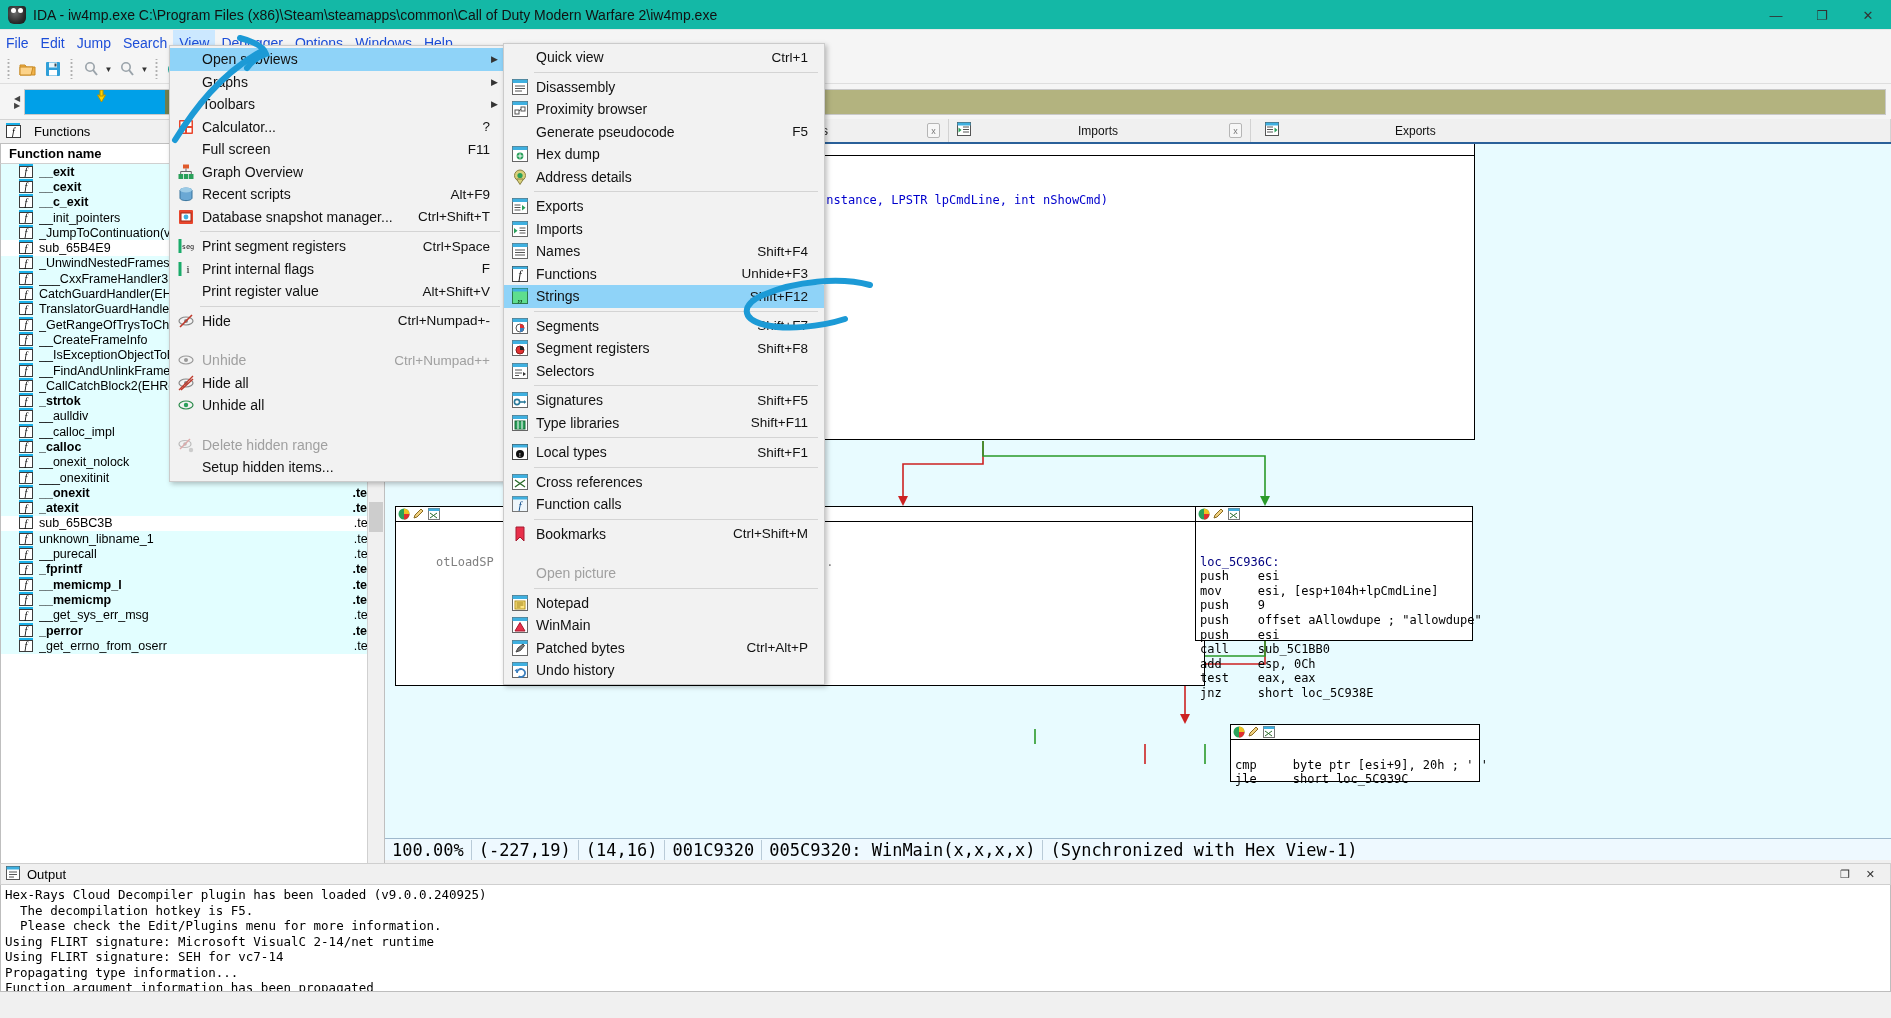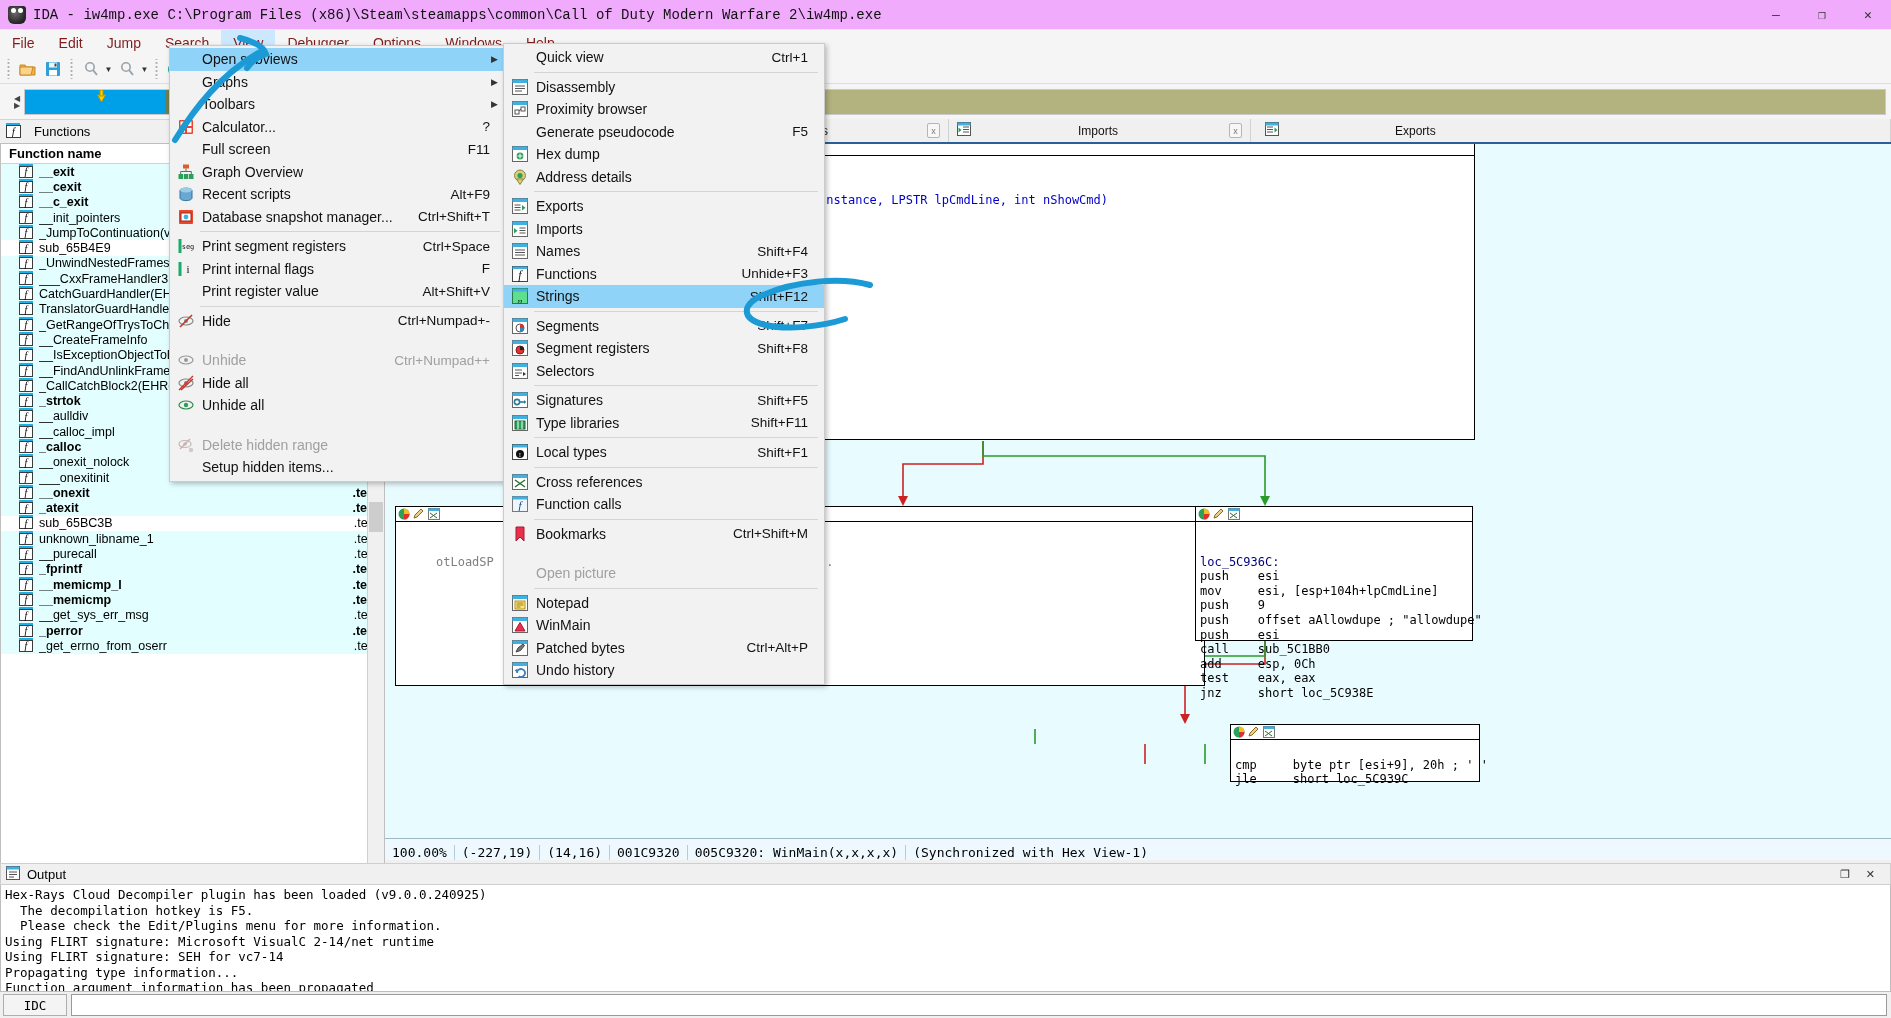--- a/index.html
+++ b/index.html
@@ -9,22 +9,22 @@
     overflow: hidden;
     font-family: "Liberation Sans", sans-serif;
     font-size: 13px;
     background: #f0f0f0;
     -webkit-font-smoothing: antialiased;
   }
   #app { position: relative; width: 1891px; height: 1018px; background: #f0f0f0; }
 
   
   .titlebar {
-    height: 30px; background: #f0abfc; display: flex; align-items: center;
-    border-bottom: 1px solid #e8e8e8; position: relative; font-family: Liberation Mono, monospace;
+    height: 30px; background: #14b8a6; display: flex; align-items: center;
+    border-bottom: 1px solid #e8e8e8; position: relative;
   }
   .title-ico {
     width: 18px; height: 18px; margin: 0 7px 0 8px;
     background: radial-gradient(circle at 40% 40%, #6b6b6b 0%, #2d2d2d 60%, #111 100%);
     border-radius: 3px 3px 6px 6px; position: relative; flex: none;
   }
   .title-ico::before {
     content: ""; position: absolute; left: 3px; top: 2px; width: 5px; height: 5px;
     background: #fff; border-radius: 50%;
   }
@@ -35,21 +35,21 @@
   .title-text { font-size: 14px; color: #111; white-space: nowrap; }
   .winbtns { position: absolute; right: 0; top: 0; height: 30px; display: flex; }
   .winbtn {
     width: 46px; height: 30px; display: flex; align-items: center; justify-content: center;
     color: #333; font-size: 13px;
   }
 
   
   .menubar { height: 25px; background: #f5f5f5; display: flex; align-items: stretch; }
   .menubar .mi {
-    padding: 0 12px; display: flex; align-items: center; font-size: 14px; color: #7f1d1d;
+    padding: 0 6px; display: flex; align-items: center; font-size: 14px; color: #1d4ed8;
     cursor: default;
   }
   .menubar .mi.active { background: #cce8ff; }
 
   
   .toolbar {
     height: 29px; background: #f5f5f5; display: flex; align-items: center;
     border-bottom: 1px solid #dedede; padding-left: 2px;
   }
   .tgrip { width: 7px; height: 20px; margin: 0 3px;
@@ -129,22 +129,22 @@
                   align-items: center; gap: 3px; padding-left: 2px; }
   .bico { width: 12px; height: 12px; }
   .code { font-family: "DejaVu Sans Mono", monospace; font-size: 12px; line-height: 14.6px;
           white-space: pre; padding: 3px 4px; color: #000; }
   .c-cmt { color: #808080; }
   .c-loc { color: #00007f; }
   .c-blue { color: #0000cc; }
   .c-def { color: #008000; }
   .disasm-status { position: absolute; left: 385px; right: 0; bottom: 158px; height: 22px;
                    background: #eef9ff; border-top: 1px solid #9fb8cc;
-                   font-family: "DejaVu Sans Mono", monospace; font-size: 13px;
-                   display: flex; align-items: flex-end; color: #000; }
+                   font-family: "DejaVu Sans Mono", monospace; font-size: 17px;
+                   display: flex; align-items: center; color: #000; }
   .ds-cell { padding: 0 7px; border-right: 1px solid #b9cbd8; }
   .ds-cell:last-child { border-right: none; }
 
   
   .outputwin { position: absolute; left: 0; right: 0; bottom: 0; height: 155px; background: #f0f0f0; }
   .out-title { height: 22px; border: 1px solid #cfcfcf; background: #f0f0f0;
                display: flex; align-items: center; padding: 0 5px; gap: 7px; font-size: 13px; }
   .out-body { position: absolute; left: 0; right: 0; top: 22px; bottom: 26px; background: #fff;
               border: 1px solid #bdbdbd; border-top: none; overflow: hidden;
               font-family: "DejaVu Sans Mono", monospace; font-size: 12.5px; line-height: 15.5px;
@@ -784,24 +784,20 @@
       </span>
     </div>
     <div class="out-body">Hex-Rays Cloud Decompiler plugin has been loaded (v9.0.0.240925)
   The decompilation hotkey is F5.
   Please check the Edit/Plugins menu for more information.
 Using FLIRT signature: Microsoft VisualC 2-14/net runtime
 Using FLIRT signature: SEH for vc7-14
 Propagating type information...
 Function argument information has been propagated
 The initial autoanalysis has been finished.</div>
-    <div class="out-input">
-      <div class="idc-btn">IDC</div>
-      <input class="idc-field" type="text" placeholder="" style="">
-    </div>
   </div>
 
   <div class="menu" style="left:169px;top:45px;width:338px;">
     <div id="view-menu-rows">
         <div class="row sel">
           <span class="ic"></span>
           <span class="lab">Open subviews</span>
           <span class="sc"></span>
           <span class="arr">▶</span>
         </div>

